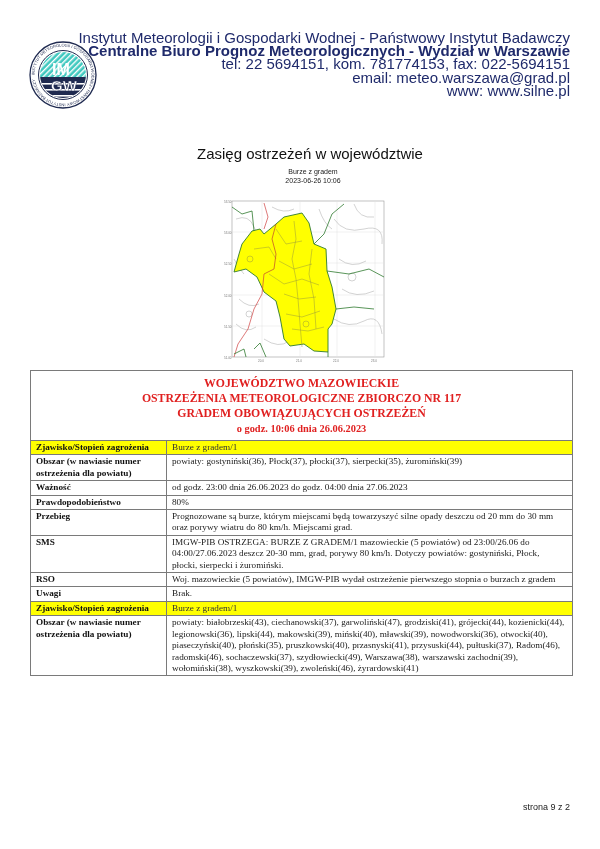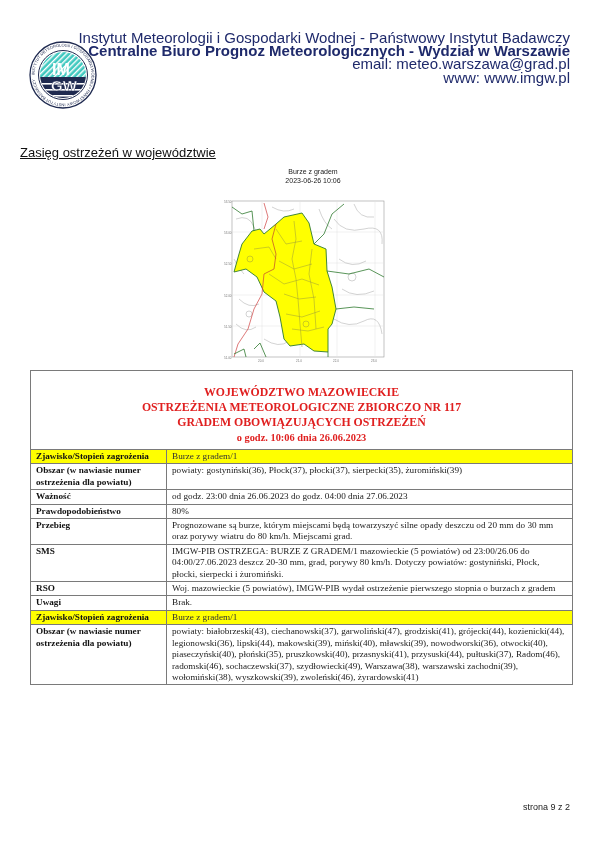--- a/index.html
+++ b/index.html
@@ -3,33 +3,33 @@
 <meta charset="utf-8">
 <style>
   html, body { margin: 0; padding: 0; background: #ffffff; }
   body { width: 600px; height: 849px; position: relative; overflow: hidden; font-family: "Liberation Sans", sans-serif; color: #000; }
 
   .logo { position: absolute; left: 28px; top: 40px; width: 70px; height: 70px; }
 
   .inst { position: absolute; right: 30px; top: 31px; text-align: right; font-family: "Liberation Sans", sans-serif; font-size: 15px; line-height: 13.2px; color: #1f2a6b; }
   .inst .bold { font-weight: bold; }
 
-  .map-title { position: absolute; left: 0; width: 100%; top: 145px; font-size: 13px; color: #111; padding-left: 20px; box-sizing: border-box; text-decoration: underline; }
+  .map-title { position: absolute; left: 0; width: 100%; top: 145px; text-align: center; font-size: 15px; color: #111; padding-left: 20px; box-sizing: border-box; }
   .map-sub { position: absolute; left: 0; width: 100%; top: 168px; text-align: center; font-size: 7px; line-height: 8.6px; color: #222; padding-left: 26px; box-sizing: border-box; }
 
   .map-wrap { position: absolute; left: 224px; top: 199px; width: 164px; height: 163px; }
   .map-wrap svg { display: block; }
 
   .tbl { position: absolute; left: 30px; top: 370px; width: 543px; border-collapse: collapse; font-family: "Liberation Serif", serif; font-size: 9.2px; }
   .tbl td { border: 1px solid #7a7a7a; vertical-align: top; padding: 1px 5px; line-height: 11.4px; }
   .tbl td.lbl { width: 125px; font-weight: bold; color: #111; }
   .tbl td.val { color: #222; }
   .tbl tr.yellow td { background: #ffff00; }
   .tbl tr.yellow td.val { color: #333; }
-  .tbl tr.head td { text-align: center; color: #e02020; font-weight: bold; font-size: 11.8px; line-height: 15px; padding: 14px 4px 4px; }
+  .tbl tr.head td { text-align: center; color: #e02020; font-weight: bold; font-size: 11.8px; line-height: 15px; padding: 5px 4px 4px; }
   .tbl tr.head td .date { font-size: 10.4px; }
 
   .footer { position: absolute; right: 30px; top: 802px; font-size: 9px; color: #222; }
 </style>
 </head>
 <body>
 
 <div class="logo">
   <svg width="70" height="70" viewBox="0 0 70 70">
     <defs>
@@ -53,22 +53,23 @@
     <text x="33" y="35" text-anchor="middle" font-family="Liberation Sans, sans-serif" font-weight="bold" font-size="16" fill="#ffffff">IM</text>
     <text x="36" y="51" text-anchor="middle" font-family="Liberation Sans, sans-serif" font-weight="bold" font-size="15" fill="#ffffff" stroke="#1f2a50" stroke-width="0.4">GW</text>
     <path id="ring" d="M 35 35 m -28.5 0 a 28.5 28.5 0 1 1 57 0 a 28.5 28.5 0 1 1 -57 0" fill="none"></path>
     <text font-family="Liberation Sans, sans-serif" font-size="4" fill="#1f2a50"><textPath href="#ring">INSTYTUT METEOROLOGII I GOSPODARKI WODNEJ • PAŃSTWOWY INSTYTUT BADAWCZY</textPath></text>
   </svg>
 </div>
 
 <div class="inst">
   <div>Instytut Meteorologii i Gospodarki Wodnej - Państwowy Instytut Badawczy</div>
   <div class="bold">Centralne Biuro Prognoz Meteorologicznych - Wydział w Warszawie</div>
+  <div>tel: 22 5694151, kom. 781774153, fax: 022-5694151</div>
   <div>email: meteo.warszawa@grad.pl</div>
-  <div>www: www.imgw.pl</div>
+  <div>www: www.silne.pl</div>
 </div>
 
 <div class="map-title">Zasięg ostrzeżeń  w województwie</div>
 <div class="map-sub">
   <div>Burze z gradem</div>
   <div>2023-06-26 10:06</div>
 </div>
 
 <div class="map-wrap">
   <svg width="164" height="163" viewBox="0 0 164 163">

